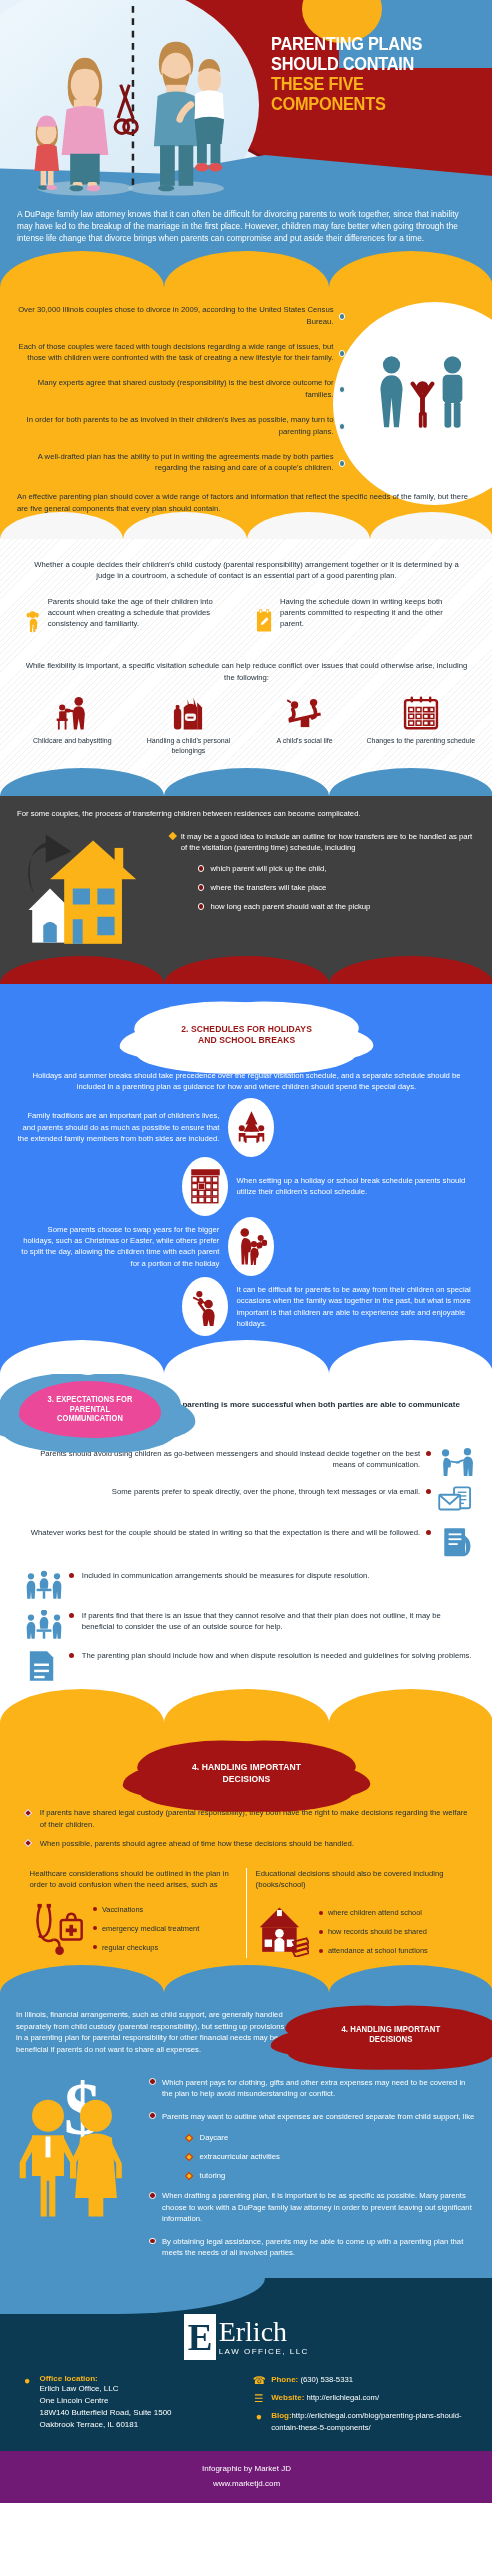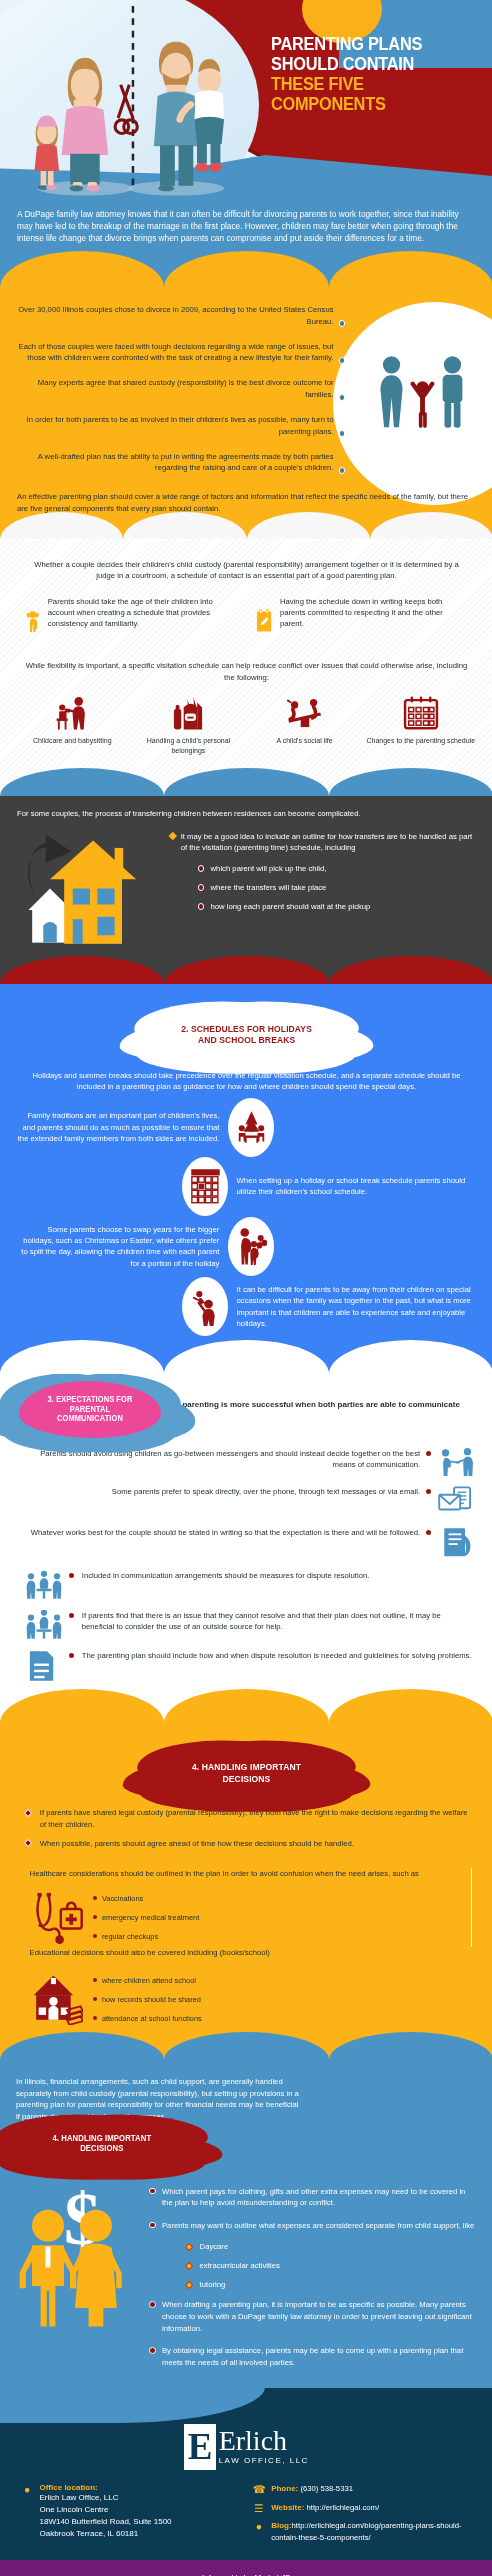--- a/index.html
+++ b/index.html
@@ -84,21 +84,21 @@
     background: #fbb318;
     padding: 17px 0 25px 0;
     overflow: hidden;
   }
   .stats-oval {
     position: absolute; right: -43px; top: 15.4px;
     width: 203px; height: 203px; background: #fff; border-radius: 50%;
   }
   .stats-rows { position: relative; z-index: 3; padding-left: 12.3px; }
   .stat-row {
-    display: flex; align-items: flex-end; gap: 5px;
+    display: flex; align-items: center; gap: 5px;
     width: 333px; margin-bottom: 13.6px;
   }
   .stat-text {
     flex: 1; text-align: right; font-size: 7.7px; line-height: 1.5; color: #1d2b36;
   }
   .bullet-teal {
     width: 6.8px; height: 6.8px; border-radius: 50%;
     background: #3f7f96; border: 1.2px solid #fff; margin-top: 1.8px; flex: none;
   }
   .stats-full {
@@ -205,32 +205,32 @@
   .scallop-ye { flex: 1; height: 100%; background: #fbb318; border-radius: 50% 50% 0 0 / 100% 100% 0 0;}
 
   
   .sec4 { background: #fbb318; position: relative; padding: 3.7px 0 0 0;}
   .s4-bullets { padding: 10px 25px 0 25px; }
   .s4-b { display: flex; gap: 8.6px; margin-bottom: 7.4px; font-size: 7.7px; line-height: 1.5; color: #1d2b36;}
   .diamond-outline {
     width: 6.2px; height: 6.2px; background: #8e1111; transform: rotate(45deg);
     margin-top: 2.5px; flex: none; border: 0.9px solid #fff;
   }
-  .s4-cols { display: flex; padding: 11px 21px 0 21px; gap: 0; flex-direction: column; }
+  .s4-cols { display: flex; padding: 11px 21px 0 21px; gap: 0; }
   .s4-col { flex: 1; padding: 0 8.6px; }
   .s4-col.left { border-right: 1.2px solid #fff; }
   .s4-col h4 { font-size: 7.7px; font-weight: normal; line-height: 1.45; color: #1d2b36;}
   .s4-sub { display: flex; gap: 10px; margin-top: 8.6px; align-items: center;}
   .s4-list { display: flex; flex-direction: column; gap: 10px; }
   .s4-li { display: flex; gap: 5px; align-items: center; font-size: 7.4px; color: #1d2b36;}
   .dot-sm { width: 4.3px; height: 4.3px; border-radius: 50%; background: #9b1414; flex: none;}
 
   
   .sec5 { background: #4a93c4; color: #fff; position: relative; padding: 11px 0 0 0; }
-  .s5-top { display: flex; padding: 6.2px 16px 0 16px; gap: 0; align-items: flex-start; flex-direction: column;}
+  .s5-top { display: flex; padding: 6.2px 16px 0 16px; gap: 14px; align-items: flex-end;}
   .s5-para { flex: 1; font-size: 7.7px; line-height: 1.5; max-width: 283px;}
   .s5-body { display: flex; padding: 15px 16px 0 16px; gap: 10px; }
   .s5-right { flex: 1; padding-top: 6.2px; }
   .s5-b { display: flex; gap: 6.2px; margin-bottom: 11px; font-size: 7.7px; line-height: 1.5;}
   .dot-ring { width: 6.8px; height: 6.8px; border-radius: 50%; background: #8e1111; border: 1.2px solid #fff; flex:none; margin-top: 1.8px;}
   .s5-sub { display: flex; gap: 7.4px; margin: 0 0 10px 37px; align-items: center; font-size: 7.7px;}
   .diamond-y2 { width: 6.2px; height: 6.2px; background: #fbb318; transform: rotate(45deg); flex: none; border: 0.9px solid #b5300f;}
 
   
   .footer { position: relative; background: #0b3a52; padding: 0 0 11px 0; }

